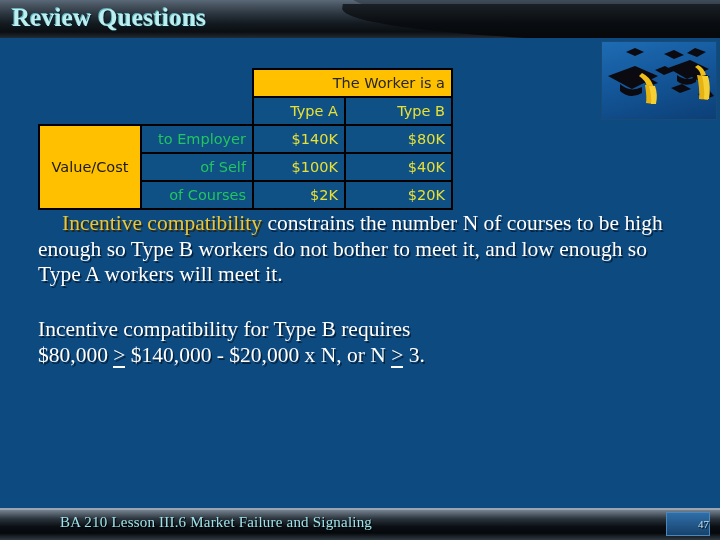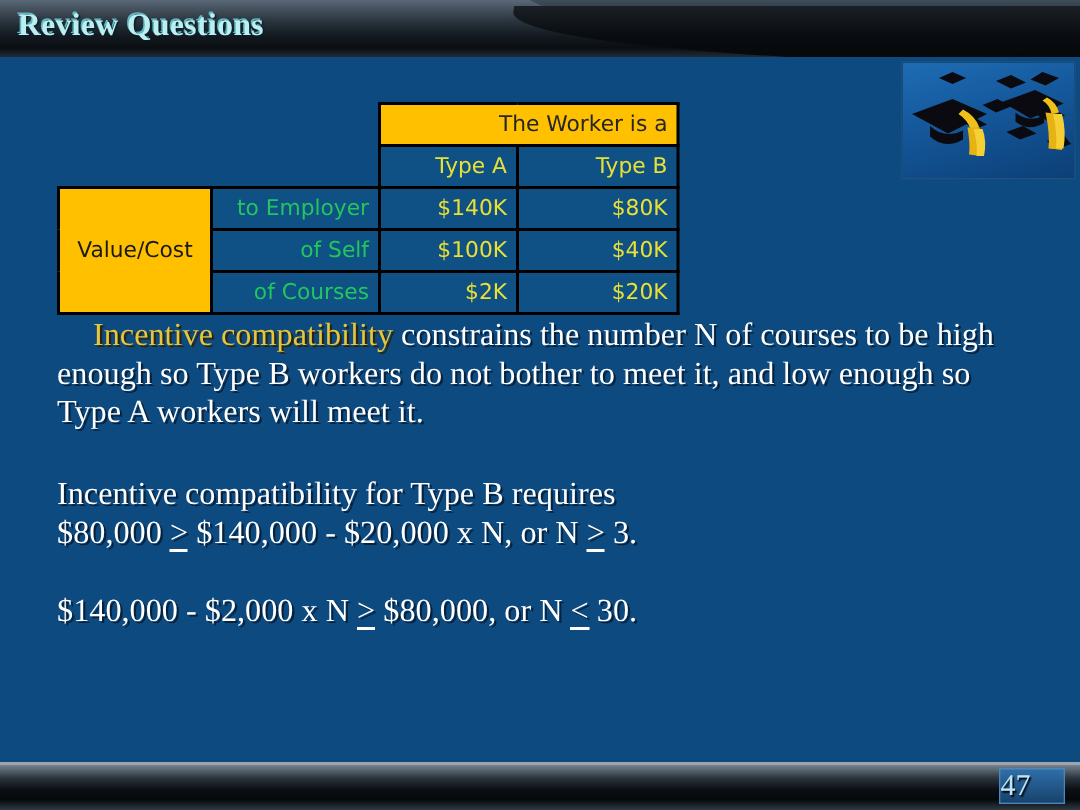--- a/index.html
+++ b/index.html
@@ -48,21 +48,21 @@
     width: 420px;
     height: 40px;
     background: linear-gradient(to bottom, #1a2026 0%, #090c10 50%, #05070a 100%);
     border-bottom-left-radius: 100% 90%;
     transform: skewX(-8deg);
   }
   .header-title {
     position: absolute;
     left: 12px;
     top: 4px;
-    font-size: 21px;
+    font-size: 25px;
     font-weight: bold;
     color: #bdeef0;
     letter-spacing: .3px;
     text-shadow: 1px 1px 1px #04202a, -1px -1px 0 #5fb9c4;
     z-index: 4;
     white-space: nowrap;
     font-family: Liberation Serif, serif;
   }
   .header-bottomline {
     position: absolute;
@@ -192,23 +192,23 @@
   }
   .page-num {
     position: absolute;
     right: 10px;
     top: 4px;
     width: 42px;
     height: 22px;
     background: linear-gradient(to bottom, #2f6ea8, #17436d);
     border: 1px solid #4a87bd;
     color: #bfe6f5;
-    font-size: 20px;
+    font-size: 11px;
     line-height: 22px;
-    text-align: left;
+    text-align: right;
     text-shadow: 1px 1px 1px #000;
   }
 </style>
 </head>
 <body>
 
 <div class="slide">
 
   <div class="header">
     <div class="header-swoosh"></div>
@@ -291,21 +291,21 @@
   <div class="body-block p1">
     <span class="hl">Incentive compatibility</span><span> constrains the number N of courses to be high enough so Type B workers do not bother to meet it, and low enough so Type A workers will meet it.</span>
   </div>
 
   <div class="body-block p2">
     <div>Incentive compatibility for Type B requires</div>
     <div><span>$80,000 </span><span class="ge">&gt;</span><span> $140,000 - $20,000 x N, or N </span><span class="ge">&gt;</span><span> 3.</span></div>
   </div>
 
   <div class="body-block p3">
-    <div><span>$140,000 - $2,000 x N </span><span class="ge">&gt;</span><span> $80,000, or N </span><span class="ge">&lt;</span><span> 30.</span></div>
   </div>
 
   <div class="footer">
     <div class="footer-topline"></div>
+    <div class="footer-text">BA 210  Lesson III.6 Market Failure and Signaling</div>
     <div class="page-num">47</div>
   </div>
 
 </div>
 
 </body></html>

